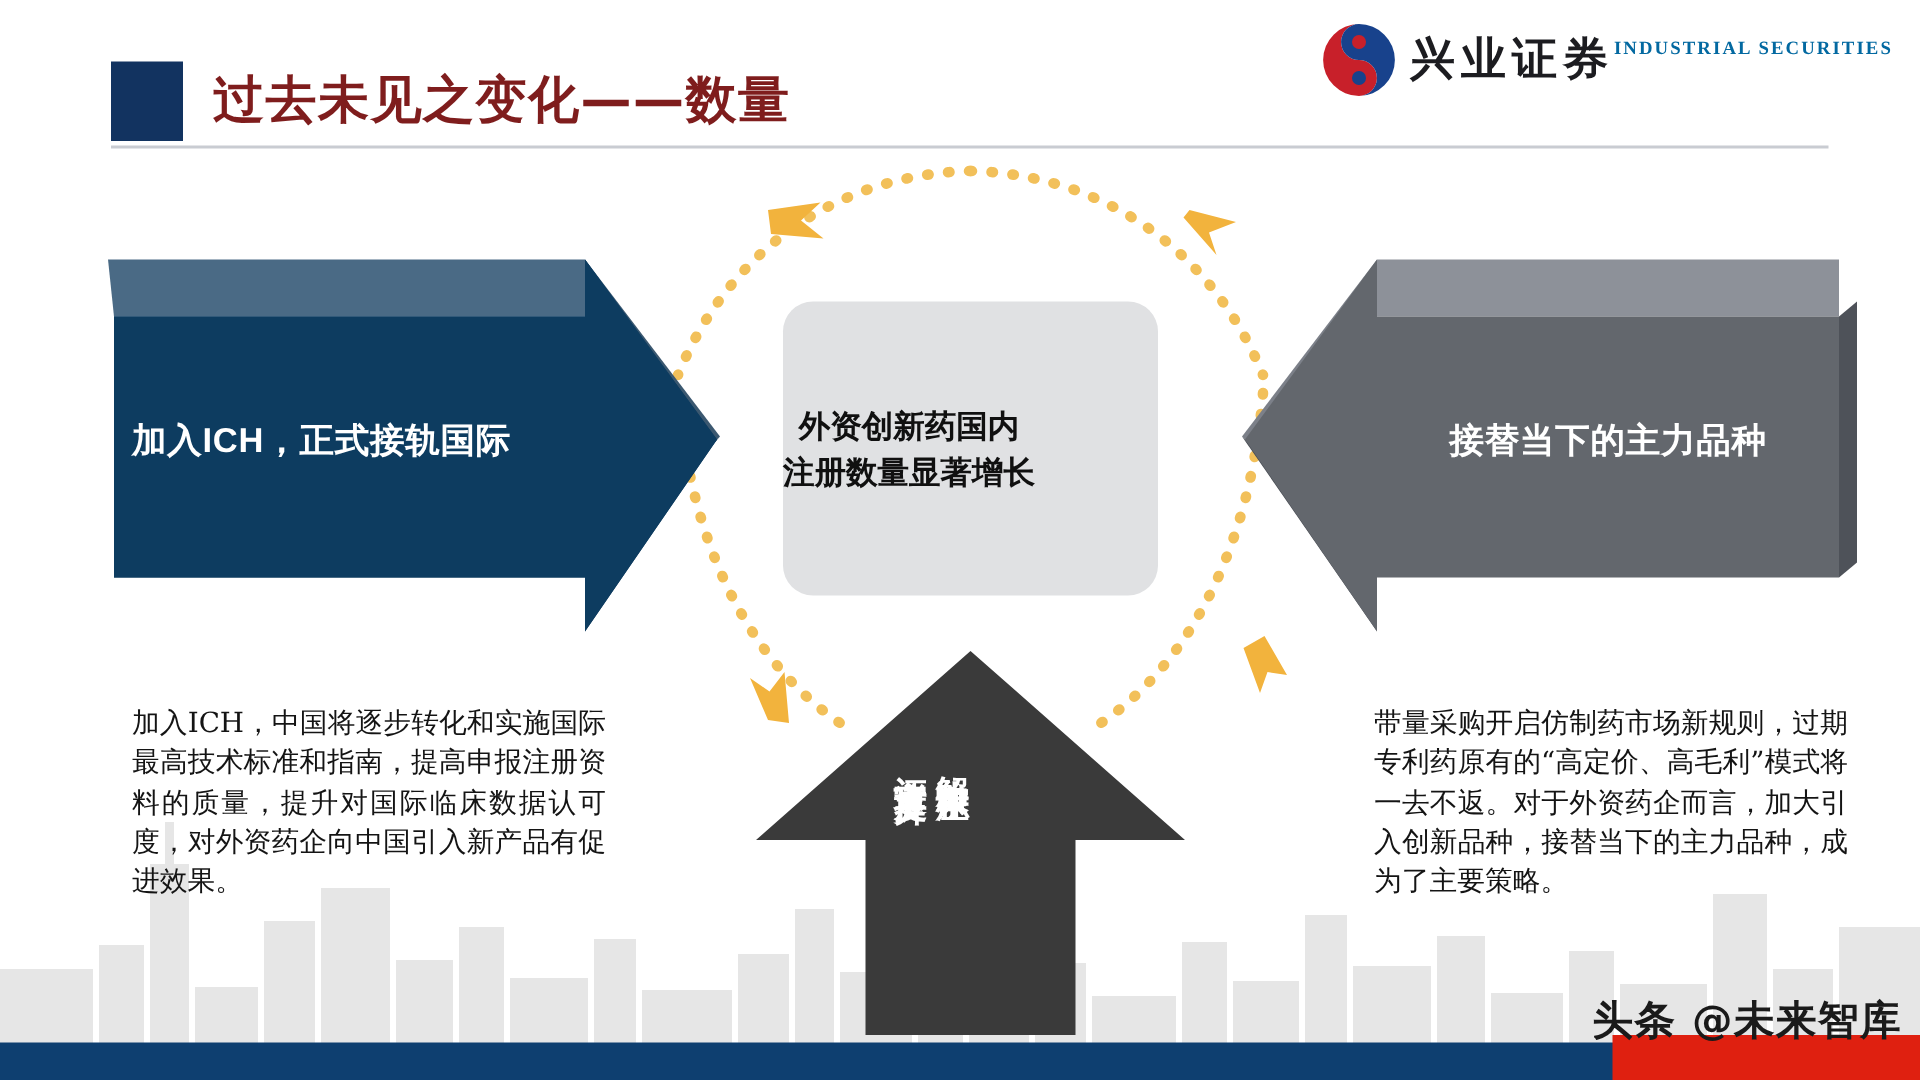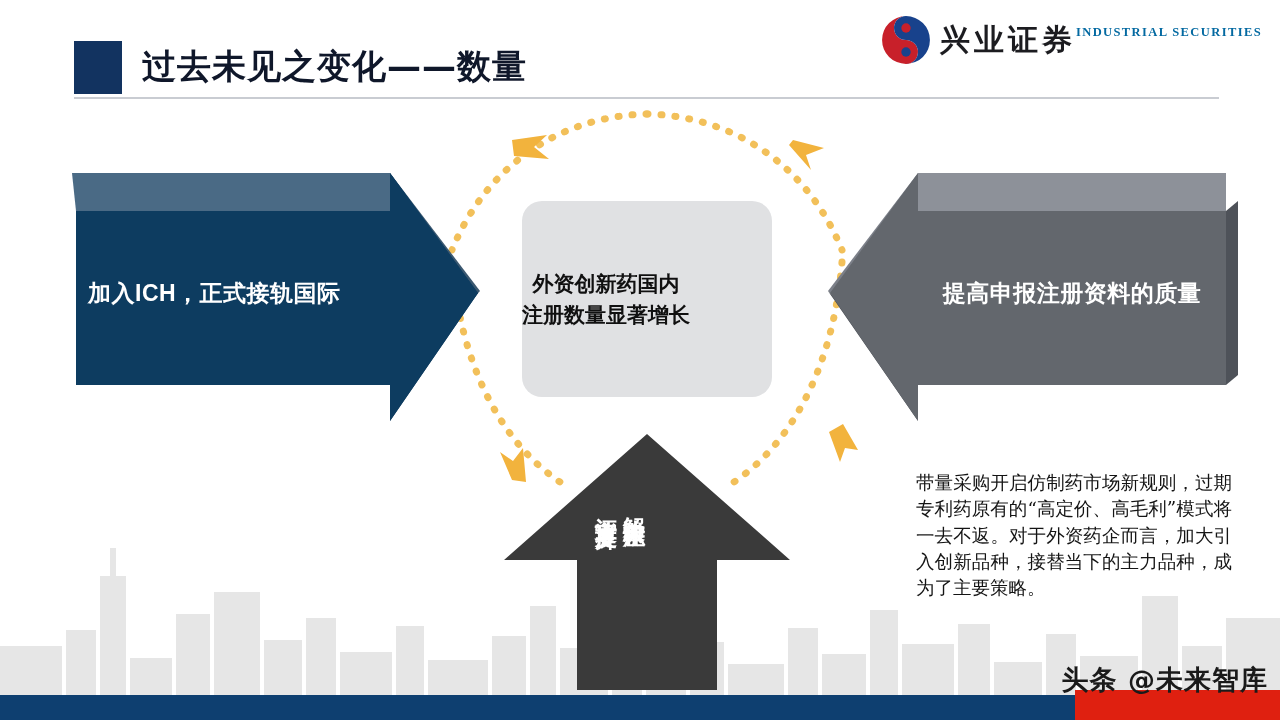--- a/index.html
+++ b/index.html
@@ -38,21 +38,21 @@
     background: #123360;
     z-index: 5;
   }
   #page-title {
     position: absolute;
     left: 142px;
     top: 44px;
     font-family: "DejaVu Sans", sans-serif;
     font-size: 34px;
     font-weight: bold;
-    color: #0f172a;
+    color: #7f1d1d;
     letter-spacing: 1px;
     white-space: nowrap;
     z-index: 5;
   }
   #title-rule {
     position: absolute;
     left: 74px;
     top: 97px;
     width: 1145px;
     height: 2px;
@@ -361,35 +361,36 @@
   <div id="arrow-left-label">加入ICH，正式接轨国际</div>
 
   <svg id="arrow-right" viewBox="0 0 412 270" preserveAspectRatio="none">
     <polygon points="82,48 398,48 398,10 90,10" fill="#8d9199"></polygon>
     <polygon points="90,10 0,128 10,138 82,48" fill="#7c8089"></polygon>
     <polygon points="398,48 398,222 410,212 410,38" fill="#4e5259"></polygon>
     <polygon points="90,258 0,128 10,138 82,222" fill="#474b52"></polygon>
     <polygon points="82,48 398,48 398,222 82,222" fill="#63676d"></polygon>
     <polygon points="90,10 2,130 90,258" fill="#63676d"></polygon>
   </svg>
-  <div id="arrow-right-label">提高申报注册资料的质量</div>
+  <div id="arrow-right-label">接替当下的主力品种</div>
 
   <div id="center-box">
     <div id="center-box-label">外资创新药国内
 注册数量显著增长</div>
   </div>
 
   <svg id="arrow-up" viewBox="0 0 286 262" preserveAspectRatio="none">
     <polygon points="143,6 286,132 213,132 213,262 73,262 73,132 0,132" fill="#3a3a3a"></polygon>
   </svg>
   <div id="arrow-up-labels">
     <div class="v-text">解决审评积压</div>
     <div class="v-text">评审速度提升</div>
   </div>
 
+  <div class="body-text" id="text-left">加入ICH，中国将逐步转化和实施国际最高技术标准和指南，提高申报注册资料的质量，提升对国际临床数据认可度，对外资药企向中国引入新产品有促进效果。</div>
   <div class="body-text" id="text-right">带量采购开启仿制药市场新规则，过期专利药原有的“高定价、高毛利”模式将一去不返。对于外资药企而言，加大引入创新品种，接替当下的主力品种，成为了主要策略。</div>
 
   <div id="bar-blue"></div>
   <div id="bar-red"></div>
 
   <div id="watermark">头条 @未来智库</div>
 
 </div>
 
 </body></html>

